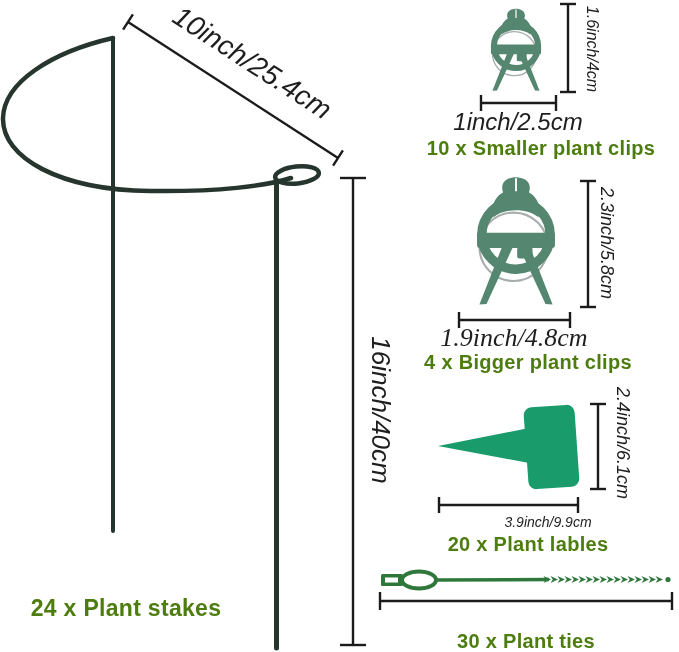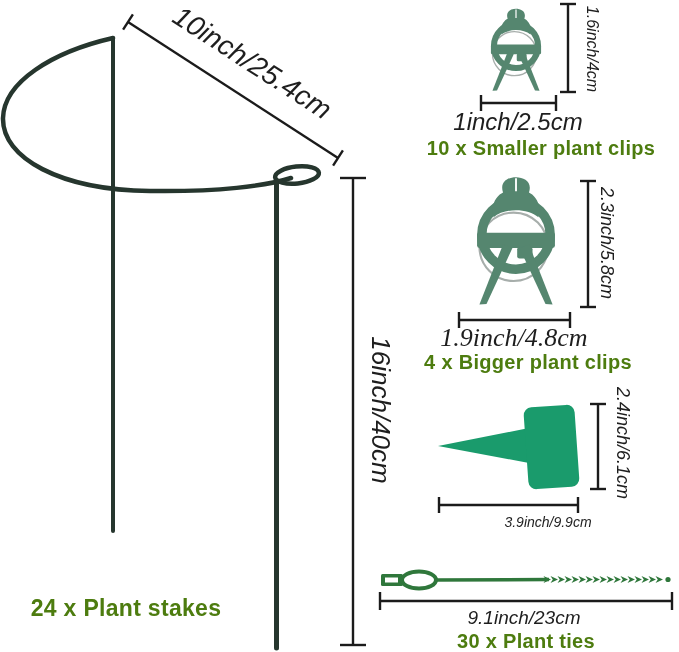--- a/index.html
+++ b/index.html
@@ -154,17 +154,17 @@
   <div class="dim r90" style="left:592px;top:49px;font-size:16px;">1.6inch/4cm</div>
   <div class="dim" style="left:518px;top:122px;font-size:24px;">1inch/2.5cm</div>
   <div class="count" style="left:541px;top:148px;font-size:20px;">10 x Smaller plant clips</div>
 
   <div class="dim r90" style="left:606px;top:243px;font-size:18px;">2.3inch/5.8cm</div>
   <div class="dim" style="left:514px;top:338px;font-size:26px;font-family:Liberation Serif, serif;">1.9inch/4.8cm</div>
   <div class="count" style="left:528px;top:362px;font-size:20px;">4 x Bigger plant clips</div>
 
   <div class="dim r90" style="left:622px;top:443px;font-size:18px;">2.4inch/6.1cm</div>
   <div class="dim" style="left:508px;top:522px;font-size:14px;margin-left:40px;">3.9inch/9.9cm</div>
+  <div class="count" style="left:528px;top:544px;font-size:20px;">20 x Plant lables</div>
 
-  <div class="dim" style="left:524px;top:618px;font-size:19px;">9.1inch/23cm</div>
   <div class="count" style="left:526px;top:641px;font-size:20px;">30 x Plant ties</div>
 
 </div>
 
 </body></html>

